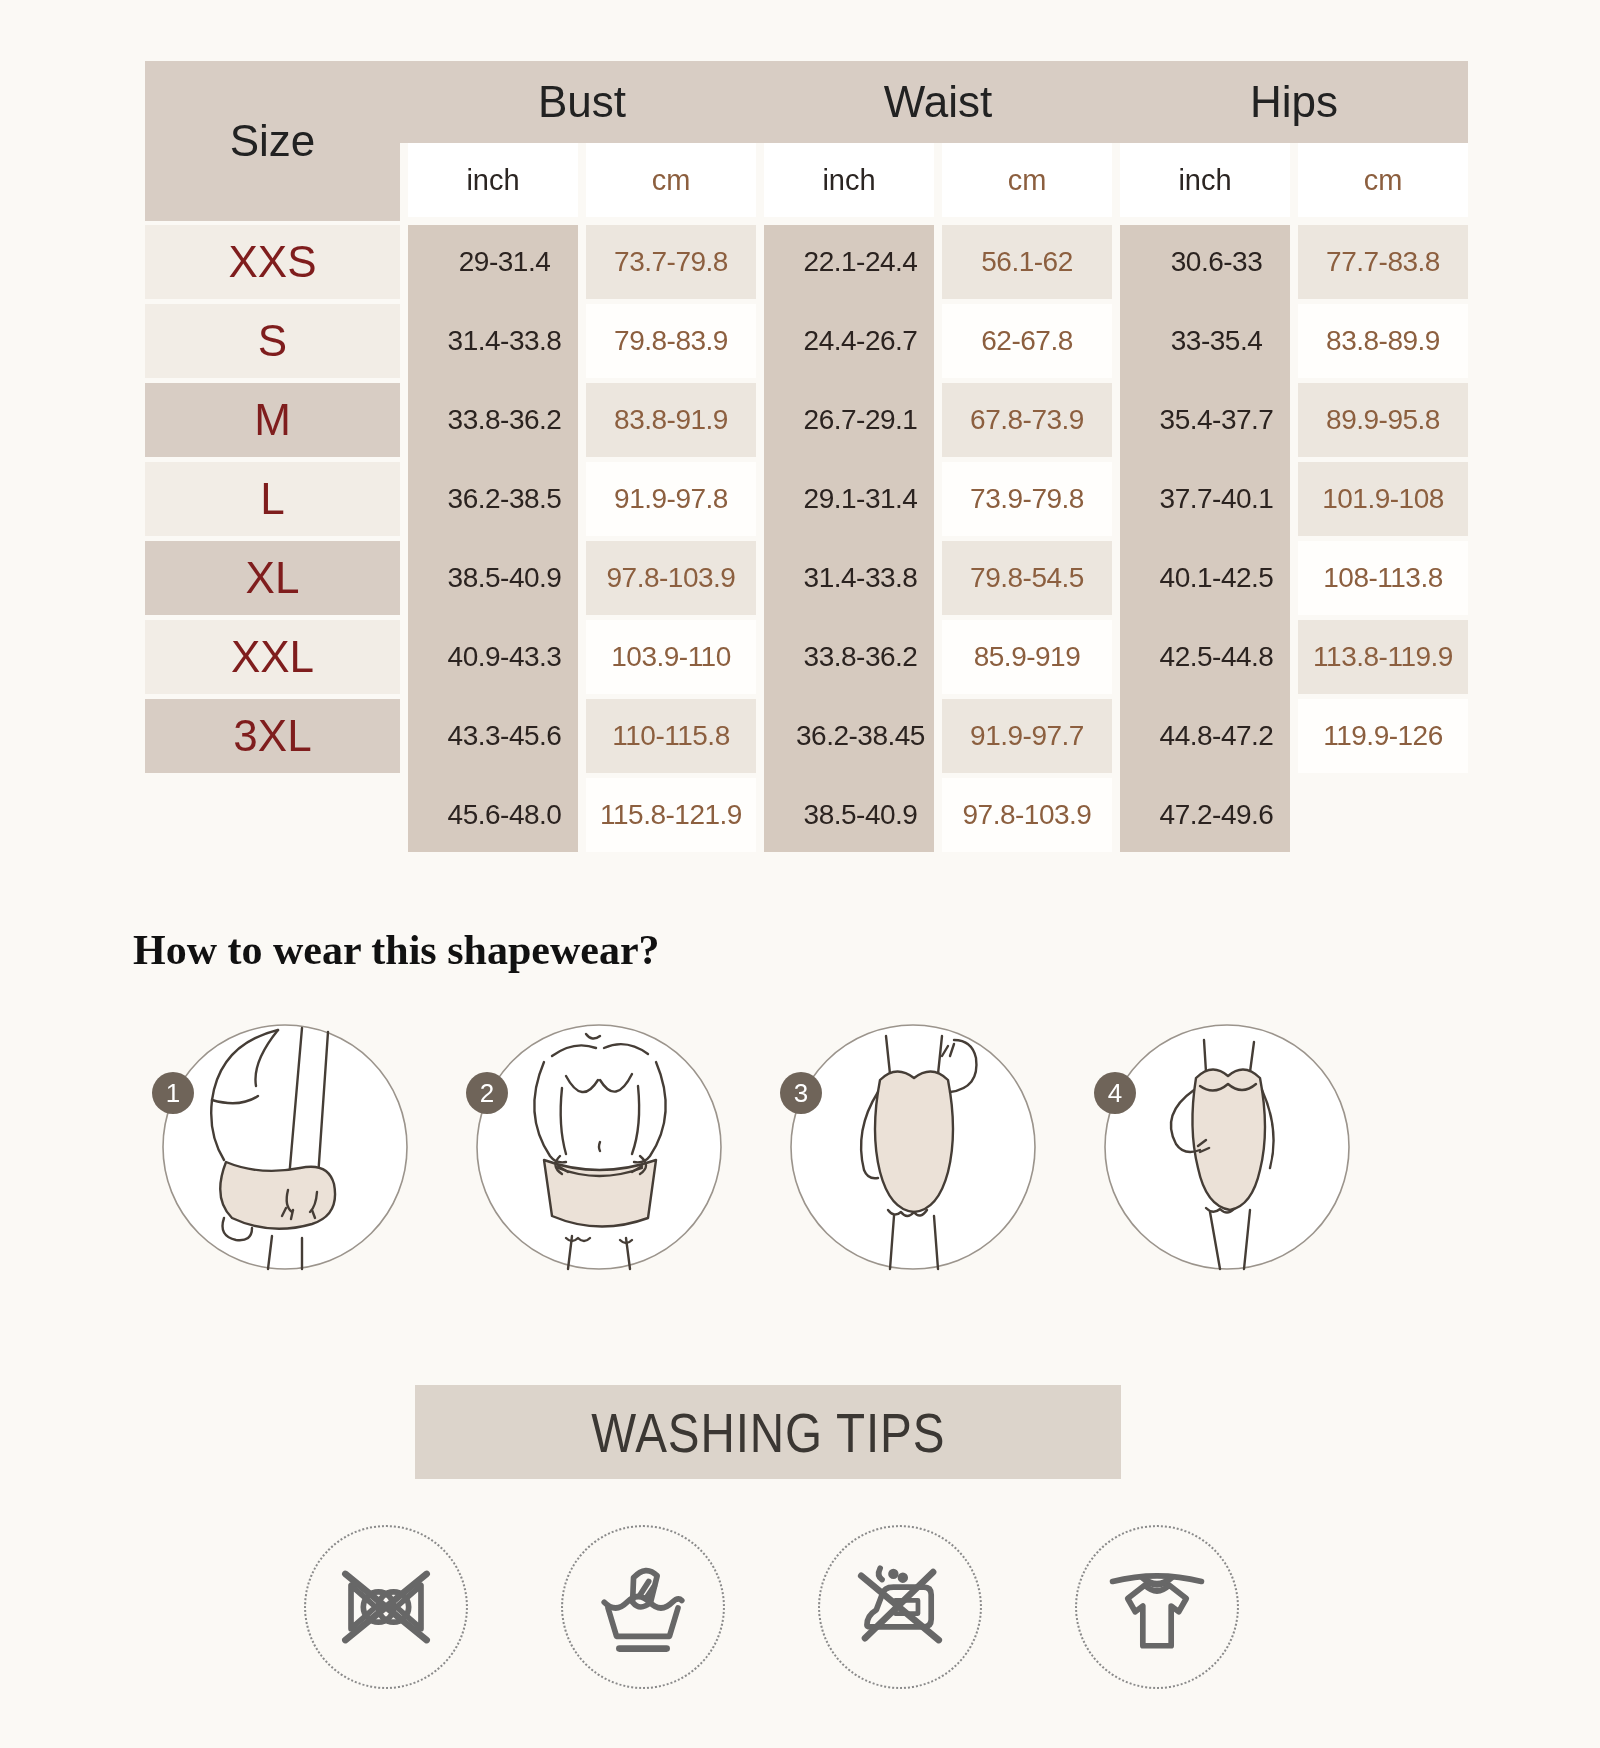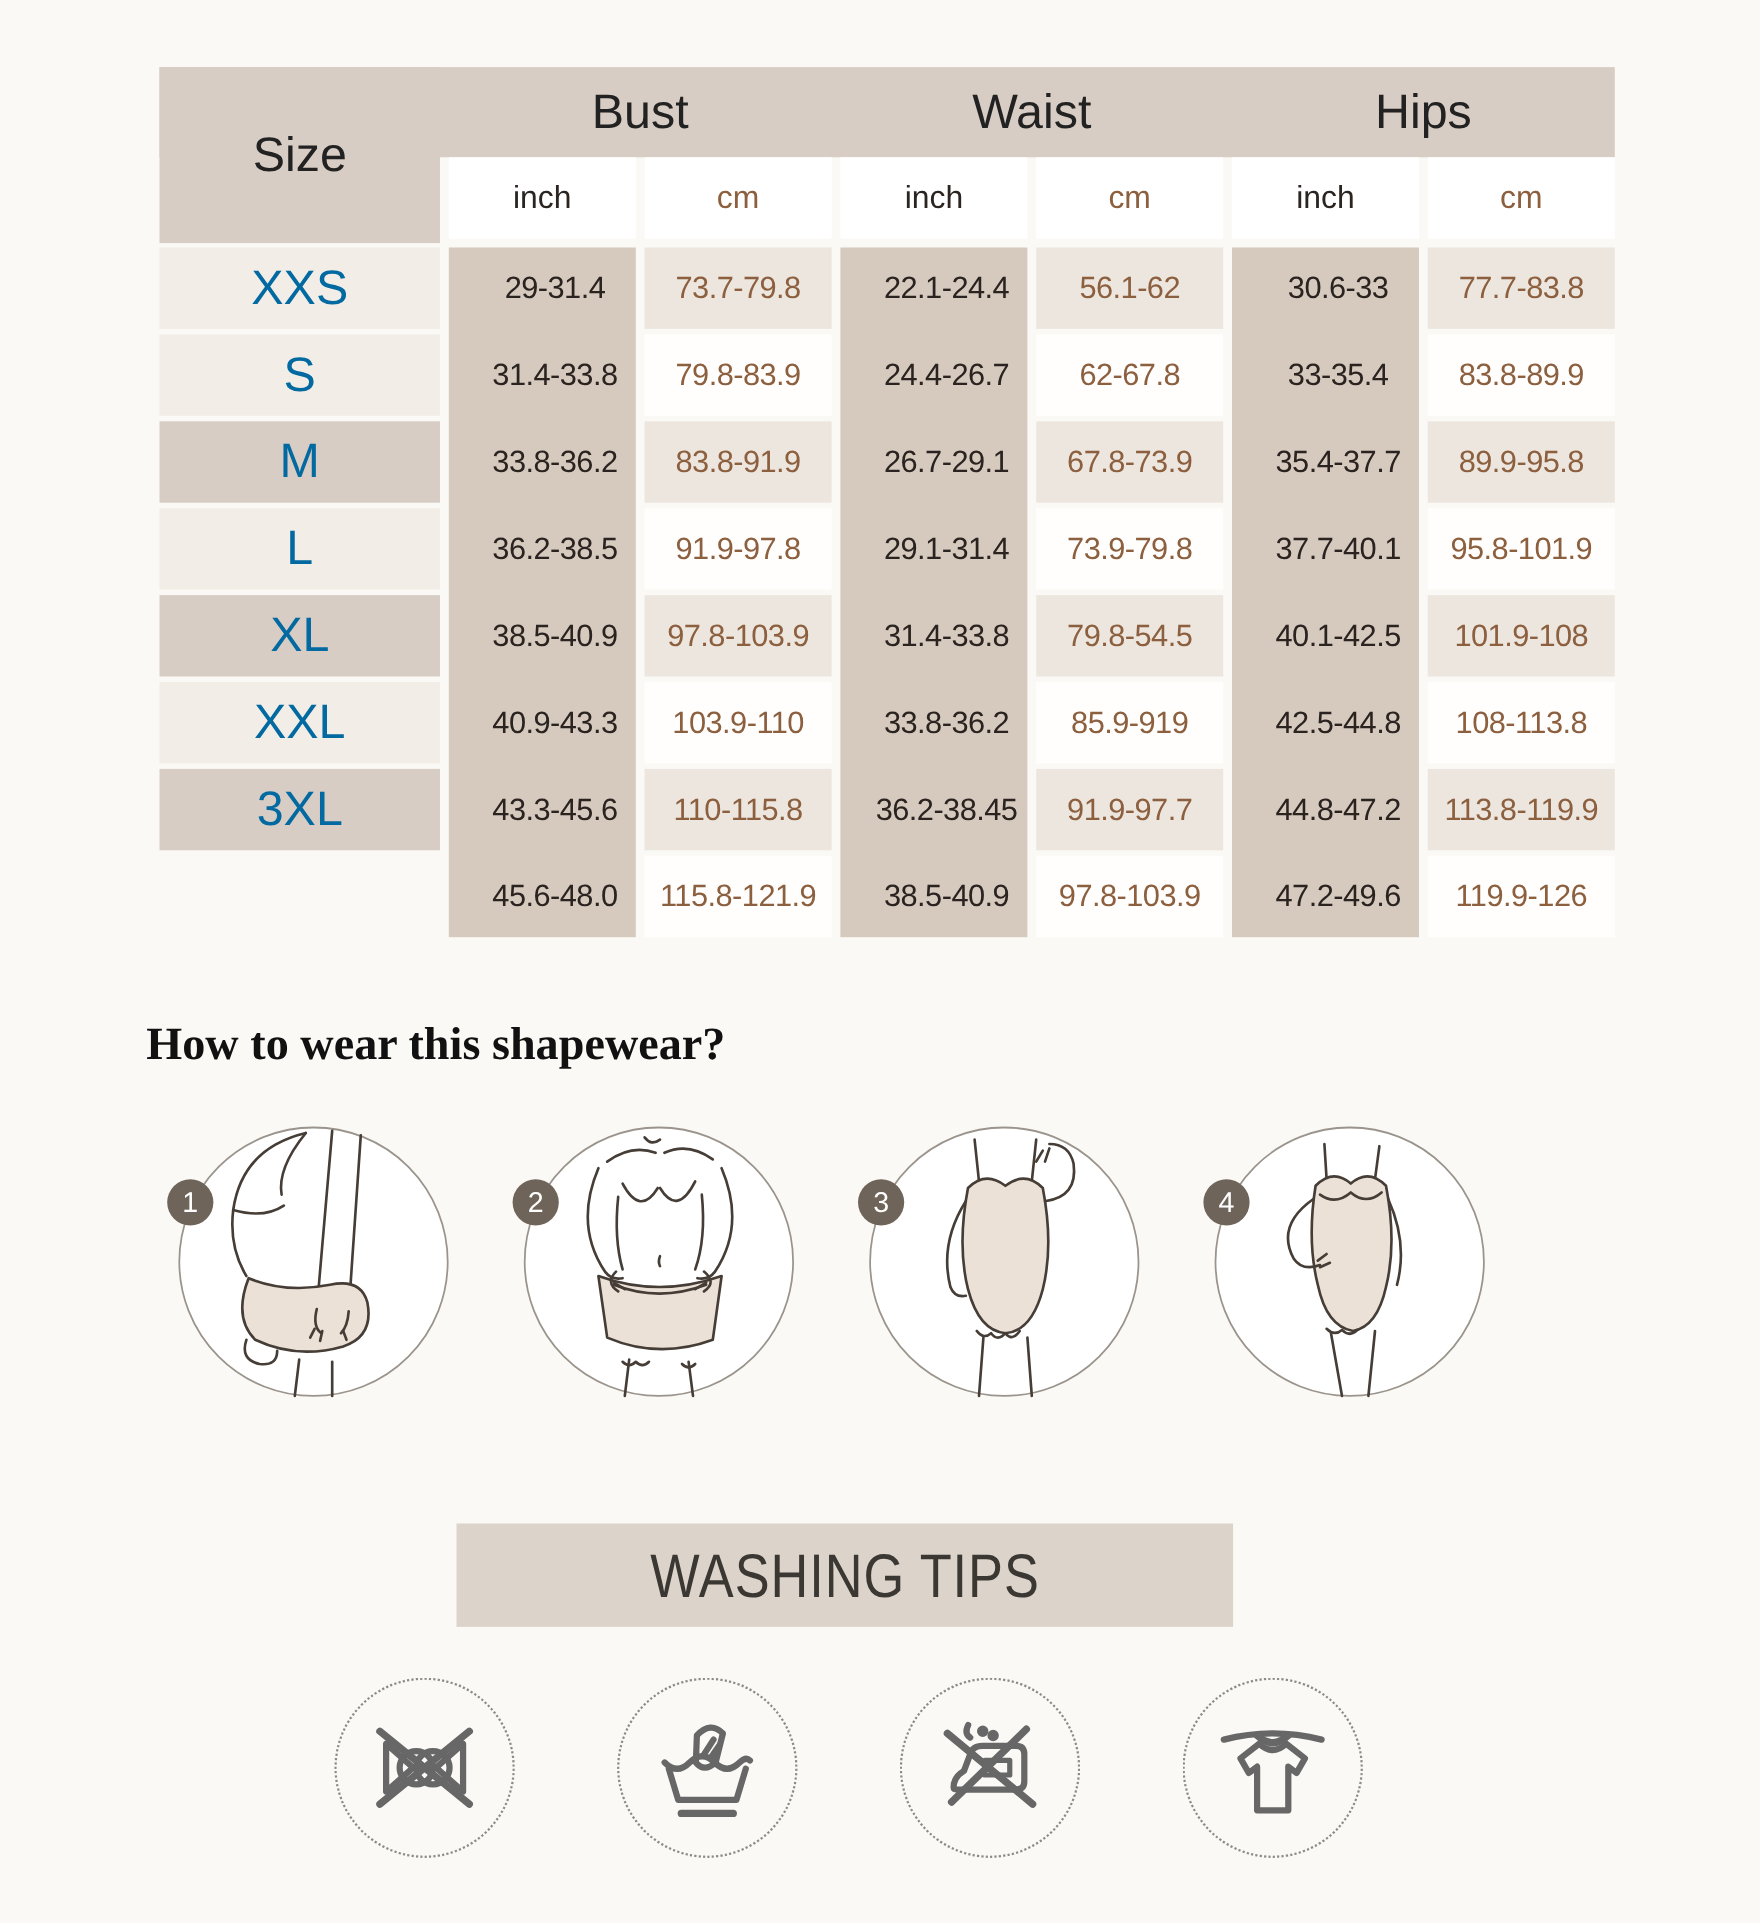--- a/index.html
+++ b/index.html
@@ -33,21 +33,21 @@
     position:absolute; top:82px; height:74px; width:170px; background:#ffffff;
     display:flex; align-items:center; justify-content:center; font-size:29px;
   }
   .hdr-sub.cm { color:#8c5f3f; }
 
   .tbody { display:flex; gap:8px; margin-top:4px; }
   .col { display:flex; flex-direction:column; }
   .col-size { width:255px; gap:5px; }
   .col-size .cell {
     height:74px; display:flex; align-items:center; justify-content:center;
-    font-size:44px; color:#0369a1;
+    font-size:44px; color:#7f1d1d;
   }
   .col-size .cell.odd  { background:#f2ede6; }
   .col-size .cell.even { background:#d8cdc4; }
   .col-data { width:170px; }
   .col-data .cell {
     height:74px; margin-bottom:5px;
     display:flex; align-items:center; justify-content:center;
     font-size:28px; letter-spacing:-0.5px;
   }
   .col-data .cell:last-child { margin-bottom:0; }
@@ -164,21 +164,20 @@
         <div class="cell even">37.7-40.1</div>
         <div class="cell odd">40.1-42.5</div>
         <div class="cell even">42.5-44.8</div>
         <div class="cell odd">44.8-47.2</div>
         <div class="cell even">47.2-49.6</div>
       </div>
     <div class="col col-data col-cm" id="col-hips-cm">
         <div class="cell odd">77.7-83.8</div>
         <div class="cell even">83.8-89.9</div>
         <div class="cell odd">89.9-95.8</div>
-        <div class="cell even">95.8-101.9</div>
         <div class="cell odd">101.9-108</div>
         <div class="cell even">108-113.8</div>
         <div class="cell odd">113.8-119.9</div>
         <div class="cell even">119.9-126</div>
       </div>
   </div>
 </div>
 
 <div class="htw-title">How to wear this shapewear?</div>
 

